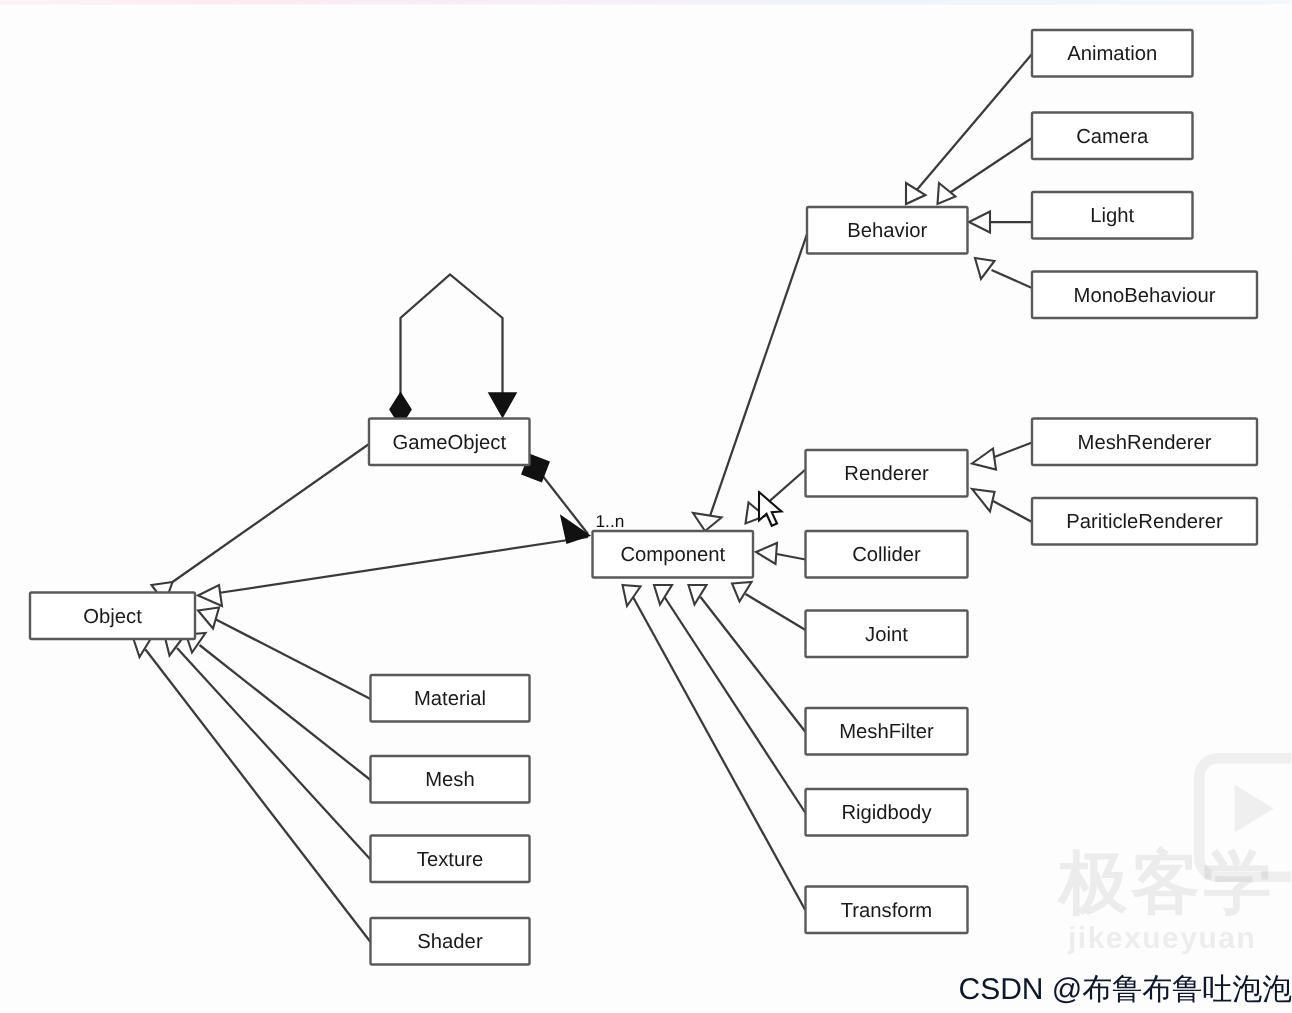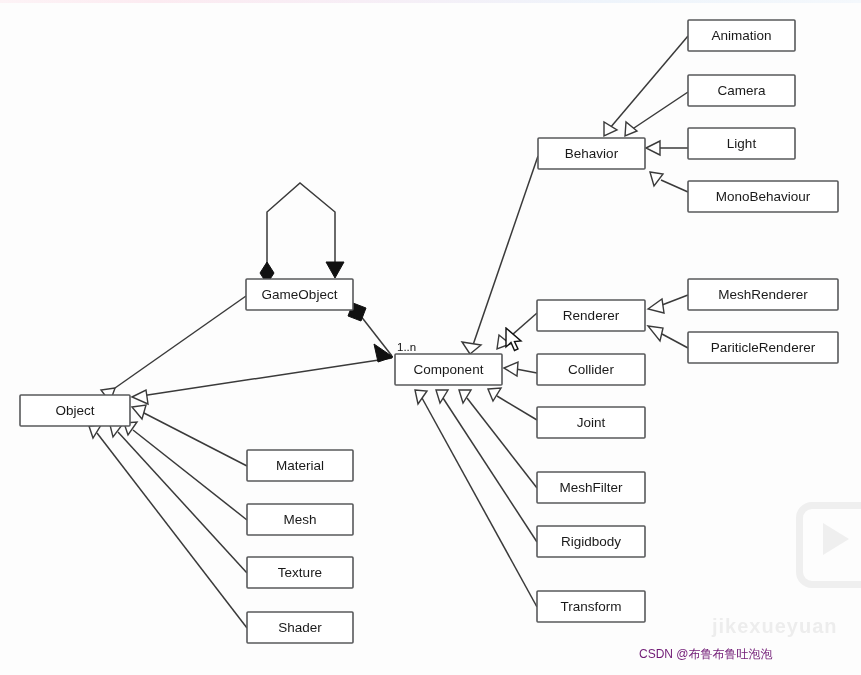--- a/index.html
+++ b/index.html
@@ -111,22 +111,22 @@
     width: 0; height: 0;
     border-top: 16px solid transparent;
     border-bottom: 16px solid transparent;
     border-left: 26px solid rgba(120,120,120,0.10);
   }
   #csdn-credit {
     position: absolute;
     left: 639px;
     top: 646px;
     font-family: "Liberation Sans", sans-serif;
-    font-size: 12px;
-    color: #701a75;
+    font-size: 20px;
+    color: #0f172a;
     white-space: nowrap;
     pointer-events: none;
   }
   #mouse-cursor {
     position: absolute;
     left: 505px;
     top: 327px;
     width: 18px;
     height: 26px;
     pointer-events: none;
@@ -358,20 +358,21 @@
 
     <g>
       <text class="mult-label" x="397" y="351">1..n</text>
     </g>
 
   </svg>
 
   <div id="wm-play">
     <div class="tri"></div>
   </div>
+  <div id="wm-geek">极客学</div>
   <div id="wm-geek-sub">jikexueyuan</div>
   <div id="csdn-credit">CSDN @布鲁布鲁吐泡泡</div>
 
   <svg id="mouse-cursor" viewBox="0 0 18 26">
     <polygon points="1,1 1,20 6,15.5 9.5,23.5 13,22 9.5,14.5 16,14" fill="#ffffff" stroke="#111111" stroke-width="1.4" stroke-linejoin="miter"></polygon>
   </svg>
 
 </div>
 
 </body></html>

